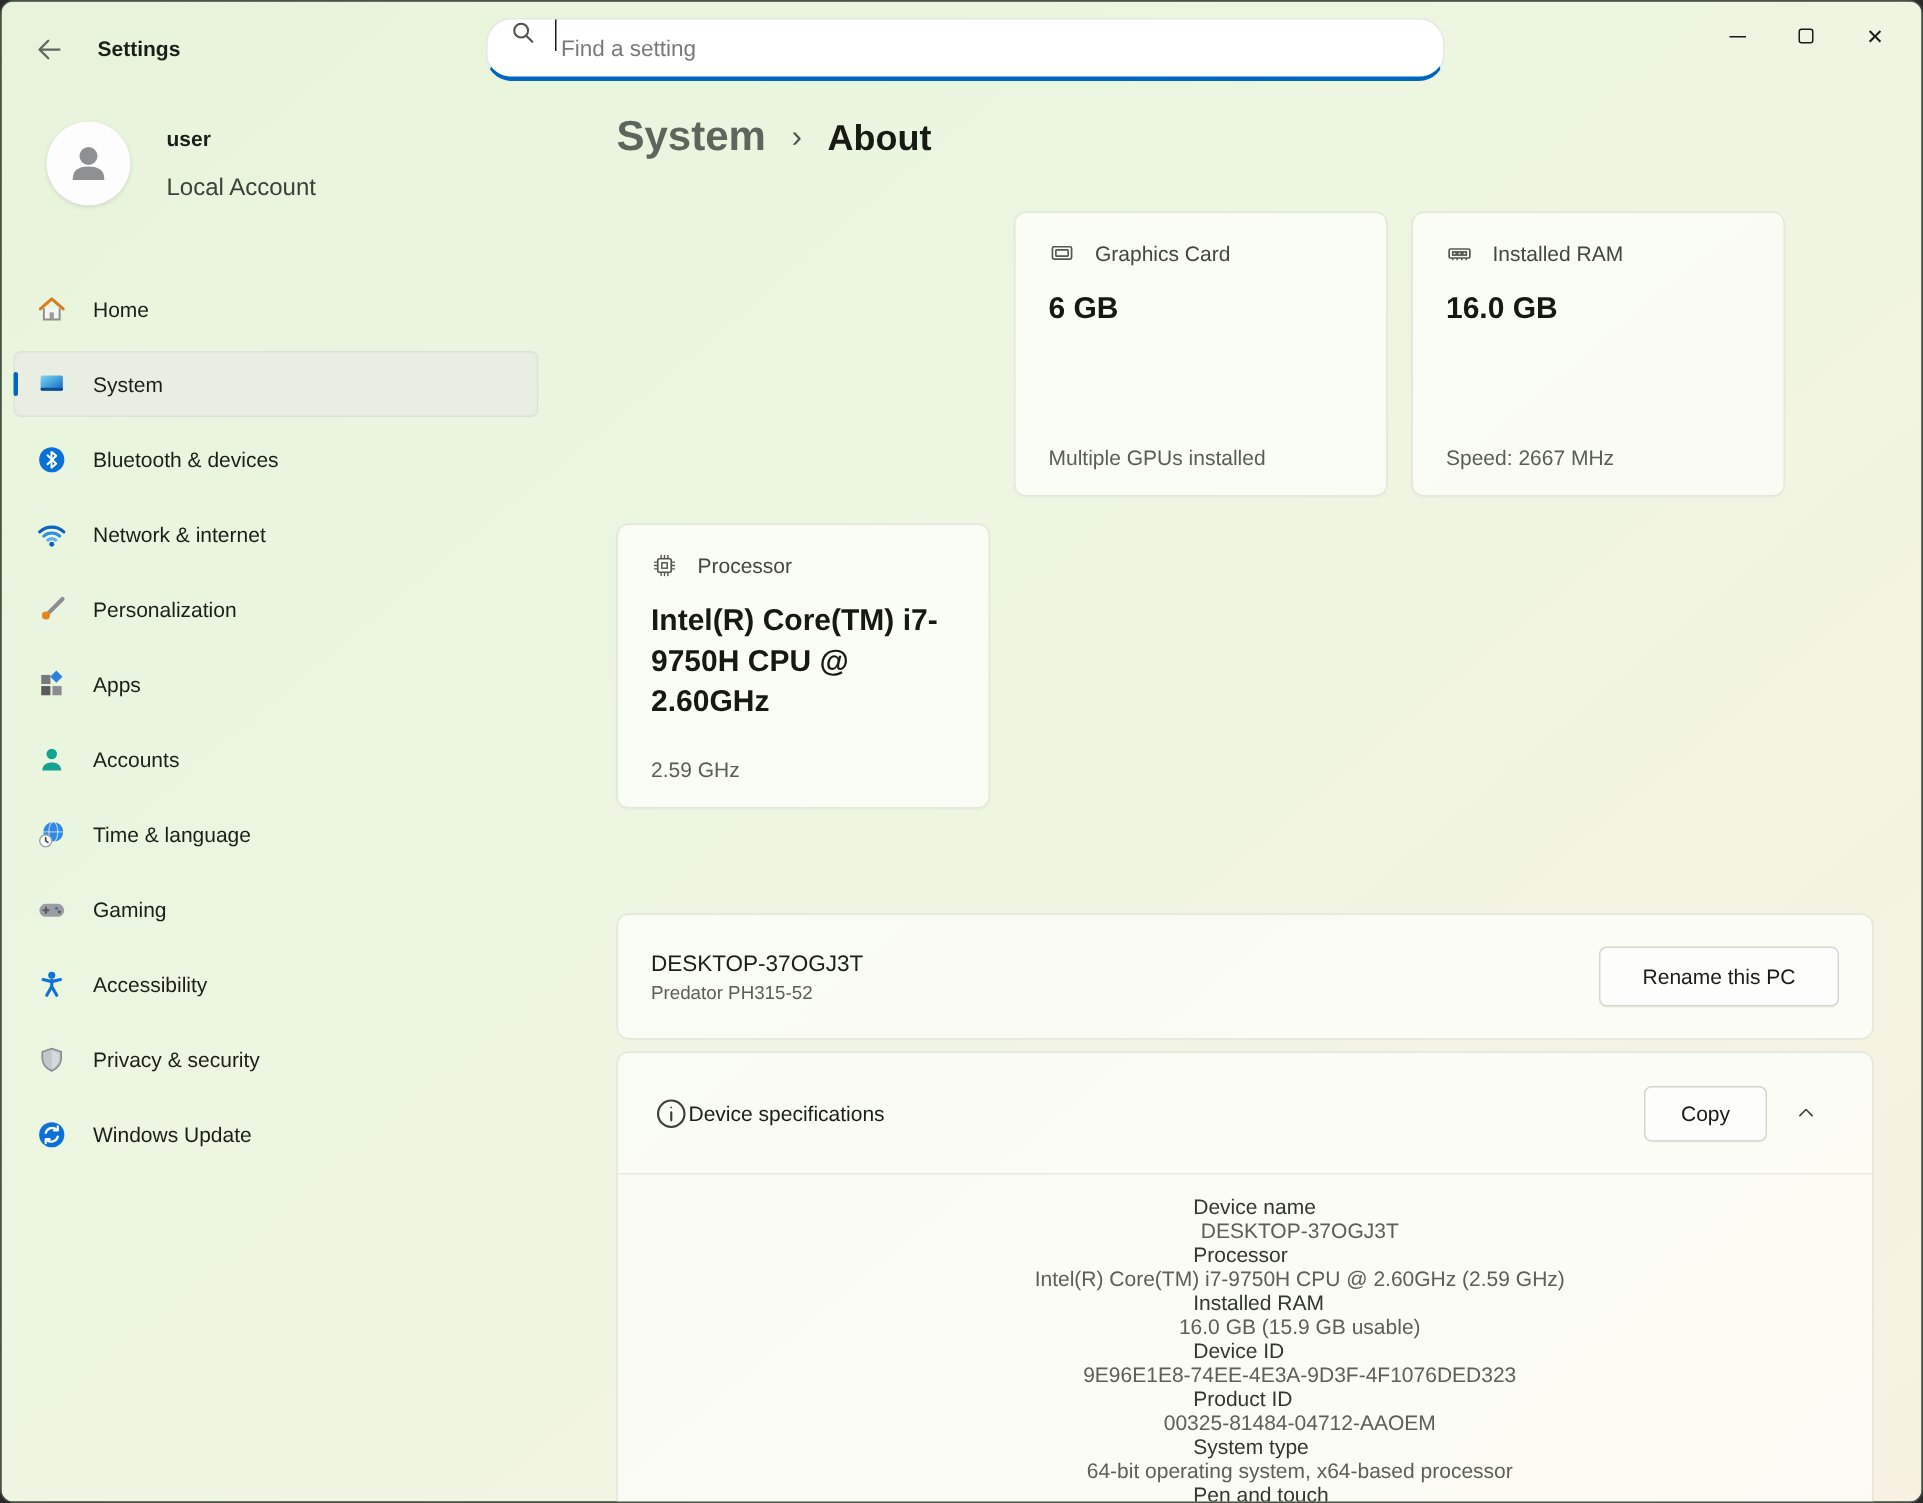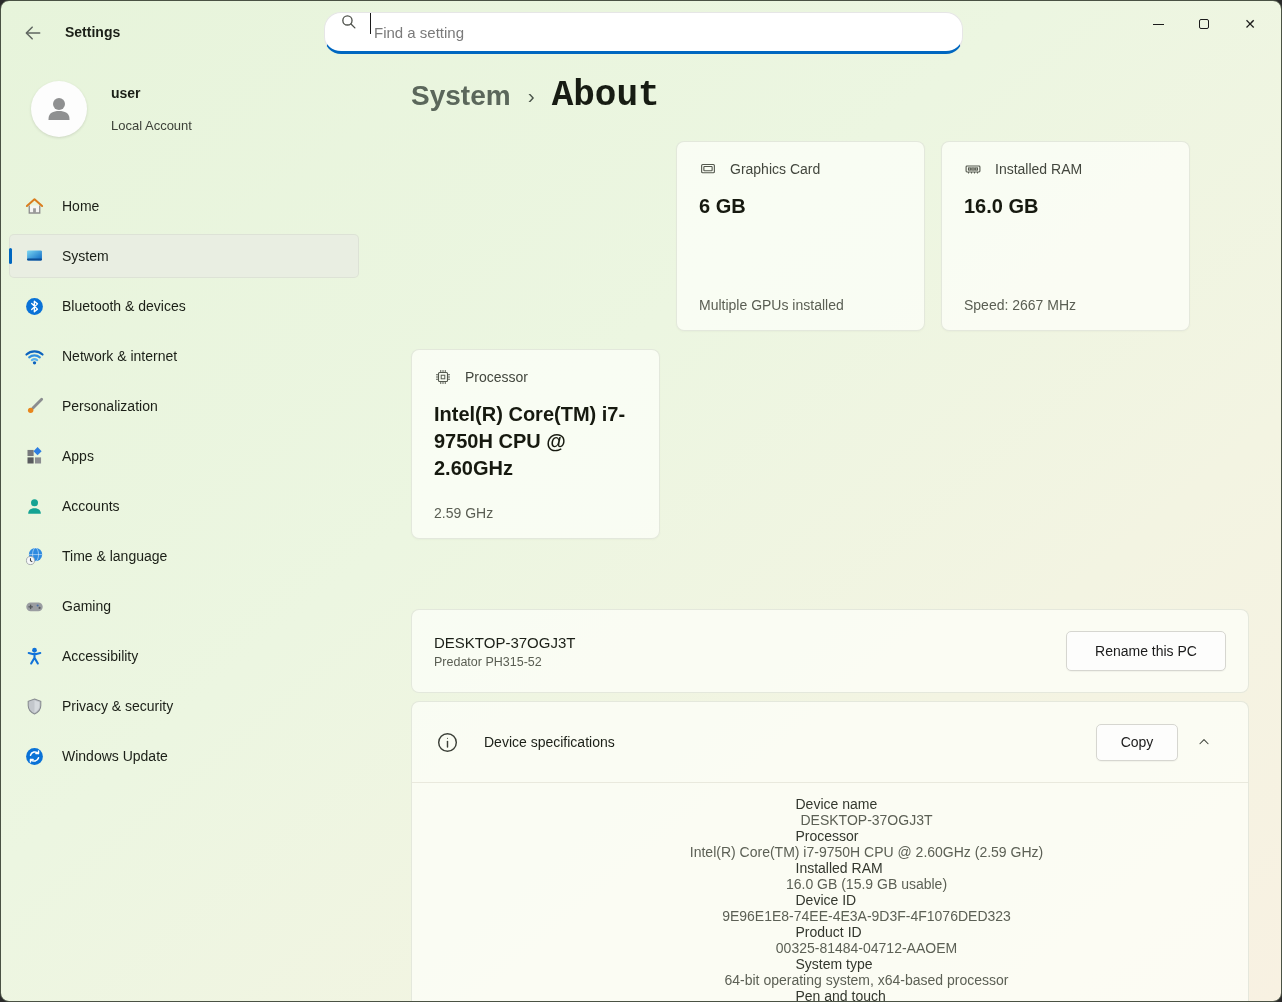--- a/index.html
+++ b/index.html
@@ -27,36 +27,36 @@
   .glyph-max { width:10px; height:10px; border:1px solid #1b1b1b; border-radius:2px; }
   .glyph-close { font-size:14px; color:#1b1b1b; line-height:1; }
 
   
   .sidebar { position:absolute; top:56px; left:0; width:395px; bottom:0; }
   .user-block { position:absolute; top:24px; left:30px; display:flex; align-items:center; }
   .avatar { width:56px; height:56px; border-radius:50%; background:#fdfdfd;
     box-shadow:0 1px 3px rgba(0,0,0,0.12); display:flex; align-items:center; justify-content:center; }
   .user-texts { margin-left:24px; }
   .user-name { font-size:14px; font-weight:700; color:#1b1f17; }
-  .user-type { font-size:13px; color:#3c4038; margin-top:17px; }
+  .user-type { font-size:16px; color:#3c4038; margin-top:17px; }
   .nav { position:absolute; top:127px; left:8px; width:350px; }
   .nav-item { position:relative; height:44px; margin-bottom:6px; border-radius:5px;
     display:flex; align-items:center; padding-left:15px; cursor:default; }
   .nav-item.selected { background:#e9eee2; box-shadow:inset 0 0 0 1px rgba(120,130,110,0.10); }
   .nav-item.selected::before { content:""; position:absolute; left:0; top:14px; width:3px; height:16px;
     border-radius:2px; background:#0067c0; }
   .nav-icon { width:21px; height:21px; flex:0 0 21px; }
   .nav-label { margin-left:17px; font-size:14px; color:#1b1f17; }
 
   
   .main { position:absolute; left:408px; top:56px; right:0; bottom:0; }
   .breadcrumb { position:absolute; left:2px; top:18px; display:flex; align-items:baseline; }
   .bc-parent { font-size:28px; font-weight:600; color:#5b675b; }
   .bc-sep { font-size:21px; color:#4c564c; margin:0 17px; position:relative; top:-2px; }
-  .bc-current { font-size:36px; font-weight:700; color:#171c13;font-family:Liberation Mono, monospace; }
+  .bc-current { font-size:24px; font-weight:700; color:#171c13; }
 
   .card { position:absolute; width:249px; height:190px; background:rgba(253,255,249,0.72);
     border:1px solid rgba(150,160,135,0.22); border-radius:8px; padding:18px 22px;
     box-shadow:0 1px 2px rgba(90,100,70,0.04); }
   .card-head { display:flex; align-items:center; color:#474b42; }
   .card-head svg { width:18px; height:18px; }
   .card-label { font-size:14px; margin-left:13px; color:#43473e; }
   .card-value { margin-top:15px; font-size:20px; line-height:27px; font-weight:700; color:#16190f; }
   .card-footer { position:absolute; left:22px; bottom:17px; font-size:14px; color:#5a5e53; }
 
@@ -66,21 +66,21 @@
   .device-name { font-size:15px; color:#1b1f17; }
   .device-model { font-size:12.5px; color:#5a5e53; margin-top:4px; }
   .btn { background:#fdfdfc; border:1px solid #d6d6d0; border-radius:5px;
     font-size:14px; color:#1b1b1b; font-family:"Liberation Sans",sans-serif;
     box-shadow:0 1px 1px rgba(0,0,0,0.04); }
   .rename-btn { margin-left:auto; width:160px; height:40px; }
 
   .specs-panel { top:644px; height:420px; }
   .specs-header { height:81px; display:flex; align-items:center; padding:0 24px;
     border-bottom:1px solid #e9e9dd; }
-  .specs-title { font-size:14px; color:#1b1f17; margin-left:25px; }
+  .specs-title { font-size:14px; color:#1b1f17; }
   .copy-btn { margin-left:auto; width:82px; height:37px; }
   .chevron-btn { width:40px; height:37px; margin-left:6px; display:flex; align-items:center;
     justify-content:center; border-radius:4px; }
   .specs-body { padding:13px 0 0 73px; }
   .spec-row { display:flex; height:32px; align-items:center; font-size:14px;flex-direction:column; }
   .spec-label { width:142px; color:#33372e; }
   .spec-value { color:#5c6055; }
 </style>
 </head>
 <body>

